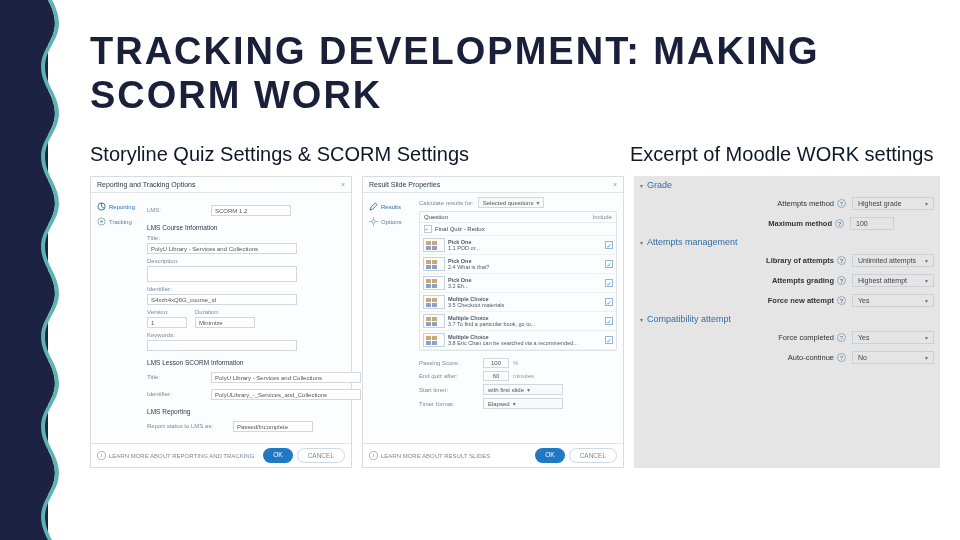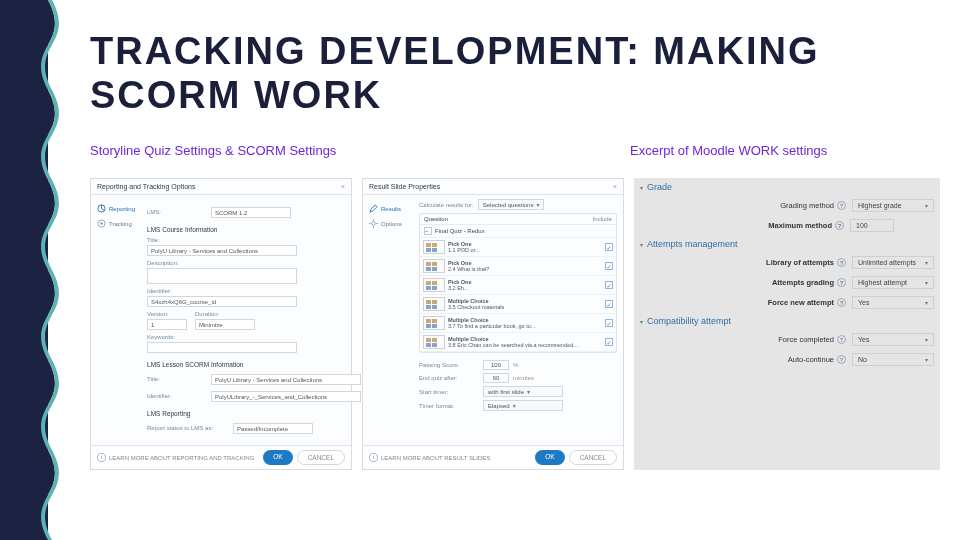--- a/index.html
+++ b/index.html
@@ -21,24 +21,24 @@
   h1.title {
     font-size: 38px;
     font-weight: 700;
     letter-spacing: 2px;
     color: #1a1f3a;
     line-height: 1.15;
     margin-bottom: 26px;
   }
   .captions {
     display: flex;
-    font-size: 13px;
+    font-size: 20px;
     font-weight: 400;
-    color: #6d28d9;
-    margin-bottom: 20px;
+    color: #0f172a;
+    margin-bottom: 10px;
   }
   .captions .cap-left { width: 540px; }
   .captions .cap-right { }
 
   .panels {
     display: flex; gap: 10px;
   }
   .panel {
     background: #e5e5e5;
     border: 1px solid #d8dce0;
@@ -400,21 +400,21 @@
     </div>
 
     <div class="panel panelC">
       <div class="pc-group">
         <div class="pc-sec">
             <span class="caret">▾</span>
             <span>Grade</span>
           </div>
         <div class="pc-row">
           <span class="pc-label">
-              <span>Grading method</span>
+              <span>Attempts method</span>
               <span class="pc-help">?</span>
             </span>
           <span class="pc-select">
               <span>Highest grade</span>
               <span class="caret">▾</span>
             </span>
         </div>
         <div class="pc-row">
           <span class="pc-label bold">
               <span>Maximum method</span>

